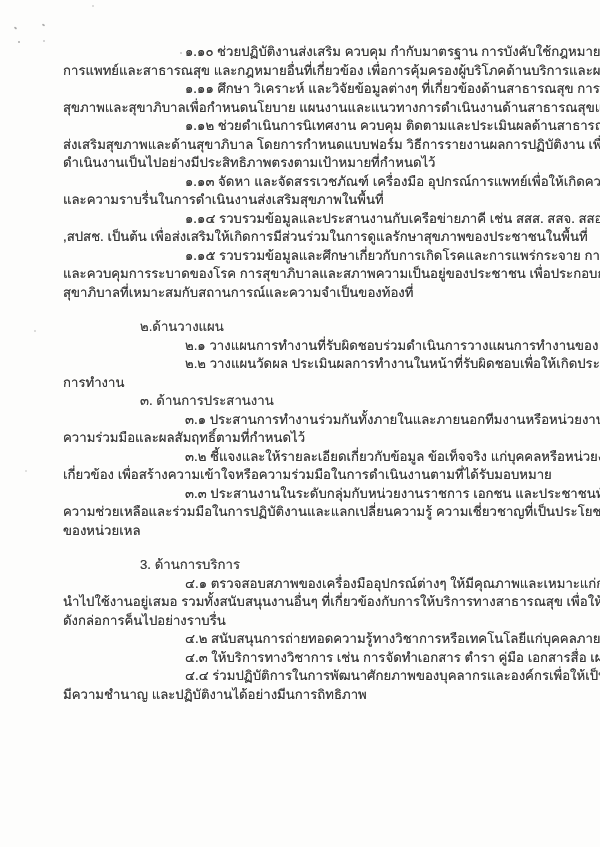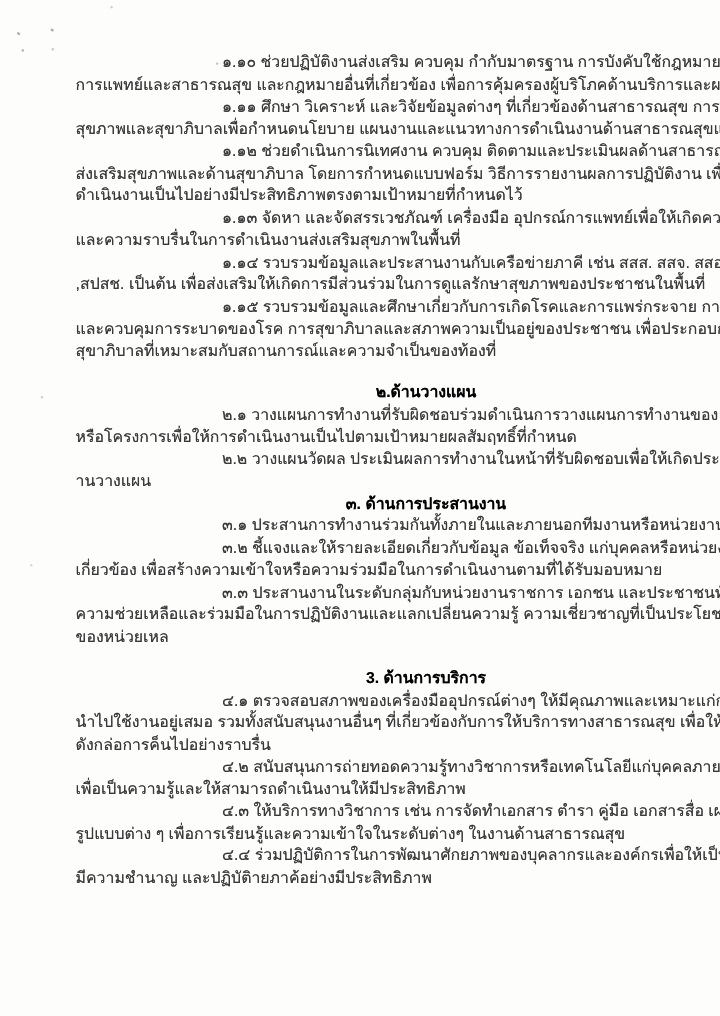--- a/index.html
+++ b/index.html
@@ -35,23 +35,22 @@
     font-size: 13.2px;
     white-space: nowrap;
     overflow: visible;
   }
 
   .line.item-start { padding-left: 122px; }
   .line.continuation { padding-left: 0; }
 
   .line.heading {
     padding-left: 77px;
-    font-weight: bold;
-    color: #000000;
-    text-align: center;
+    font-weight: normal;
+    color: #404040;
   }
 
   .gap { height: 16px; }
 
   
   .speck {
     position: absolute;
     background: #6a6a6a;
     border-radius: 50%;
     opacity: 0.55;
@@ -90,35 +89,33 @@
       <div class="line item-start">๑.๑๓ จัดหา และจัดสรรเวชภัณฑ์ เครื่องมือ อุปกรณ์การแพทย์เพื่อให้เกิดความพร้อม</div>
       <div class="line continuation">และความราบรื่นในการดำเนินงานส่งเสริมสุขภาพในพื้นที่</div>
       <div class="line item-start">๑.๑๔ รวบรวมข้อมูลและประสานงานกับเครือข่ายภาคี เช่น สสส. สสจ. สสอ., สอ. อสม.</div>
       <div class="line continuation">,สปสช. เป็นต้น เพื่อส่งเสริมให้เกิดการมีส่วนร่วมในการดูแลรักษาสุขภาพของประชาชนในพื้นที่</div>
       <div class="line item-start">๑.๑๕ รวบรวมข้อมูลและศึกษาเกี่ยวกับการเกิดโรคและการแพร่กระจาย การเฝ้าระวัง</div>
       <div class="line continuation">และควบคุมการระบาดของโรค การสุขาภิบาลและสภาพความเป็นอยู่ของประชาชน เพื่อประกอบการวาง แผนการ</div>
       <div class="line continuation">สุขาภิบาลที่เหมาะสมกับสถานการณ์และความจำเป็นของท้องที่</div>
       <div class="gap"></div>
       <div class="line heading">๒.ด้านวางแผน</div>
       <div class="line item-start">๒.๑ วางแผนการทำงานที่รับผิดชอบร่วมดำเนินการวางแผนการทำงานของ หน่วยงาน</div>
-      <div class="line continuation">หรือโครงการเพื่อให้การดำเนินงานเป็นไปตามเป้าหมายผลสัมฤทธิ์ที่กำหนด</div>
       <div class="line item-start">๒.๒ วางแผนวัดผล ประเมินผลการทำงานในหน้าที่รับผิดชอบเพื่อให้เกิดประสิทธิภาพ ใน</div>
-      <div class="line continuation">านวางแผน</div>
+      <div class="line continuation">การทำงาน</div>
       <div class="line heading">๓. ด้านการประสานงาน</div>
       <div class="line item-start">๓.๑ ประสานการทำงานร่วมกันทั้งภายในและภายนอกทีมงานหรือหน่วยงาน เพื่อให้ เกิด</div>
+      <div class="line continuation">ความร่วมมือและผลสัมฤทธิ์ตามที่กำหนดไว้</div>
       <div class="line item-start">๓.๒ ชี้แจงและให้รายละเอียดเกี่ยวกับข้อมูล ข้อเท็จจริง แก่บุคคลหรือหน่วยงานที่</div>
       <div class="line continuation">เกี่ยวข้อง เพื่อสร้างความเข้าใจหรือความร่วมมือในการดำเนินงานตามที่ได้รับมอบหมาย</div>
       <div class="line item-start">๓.๓ ประสานงานในระดับกลุ่มกับหน่วยงานราชการ เอกชน และประชาชนทั่วไปเพื่อขอ</div>
       <div class="line continuation">ความช่วยเหลือและร่วมมือในการปฏิบัติงานและแลกเปลี่ยนความรู้ ความเชี่ยวชาญที่เป็นประโยชน์ต่อการ ทำงาน</div>
       <div class="line continuation">ของหน่วยเหล</div>
       <div class="gap"></div>
       <div class="line heading">3. ด้านการบริการ</div>
       <div class="line item-start">๔.๑ ตรวจสอบสภาพของเครื่องมืออุปกรณ์ต่างๆ ให้มีคุณภาพและเหมาะแก่การ</div>
       <div class="line continuation">นำไปใช้งานอยู่เสมอ รวมทั้งสนับสนุนงานอื่นๆ ที่เกี่ยวข้องกับการให้บริการทางสาธารณสุข เพื่อให้การบริการ</div>
       <div class="line continuation">ดังกล่อการค็นไปอย่างราบรื่น</div>
       <div class="line item-start">๔.๒ สนับสนุนการถ่ายทอดความรู้ทางวิชาการหรือเทคโนโลยีแก่บุคคลภายใน หน่วยงาน</div>
-      <div class="line continuation">เพื่อเป็นความรู้และให้สามารถดำเนินงานให้มีประสิทธิภาพ</div>
       <div class="line item-start">๔.๓ ให้บริการทางวิชาการ เช่น การจัดทำเอกสาร ตำรา คู่มือ เอกสารสื่อ เผยแพร่ใน</div>
-      <div class="line continuation">รูปแบบต่าง ๆ เพื่อการเรียนรู้และความเข้าใจในระดับต่างๆ ในงานด้านสาธารณสุข</div>
       <div class="line item-start">๔.๔ ร่วมปฏิบัติการในการพัฒนาศักยภาพของบุคลากรและองค์กรเพื่อให้เป็นบุคลากร ที่</div>
-      <div class="line continuation">มีความชำนาญ และปฏิบัติายภาค้อย่างมีประสิทธิภาพ</div>
+      <div class="line continuation">มีความชำนาญ และปฏิบัติงานได้อย่างมีนการถิทธิภาพ</div>
     </div>
 </div>
 
 </body></html>

